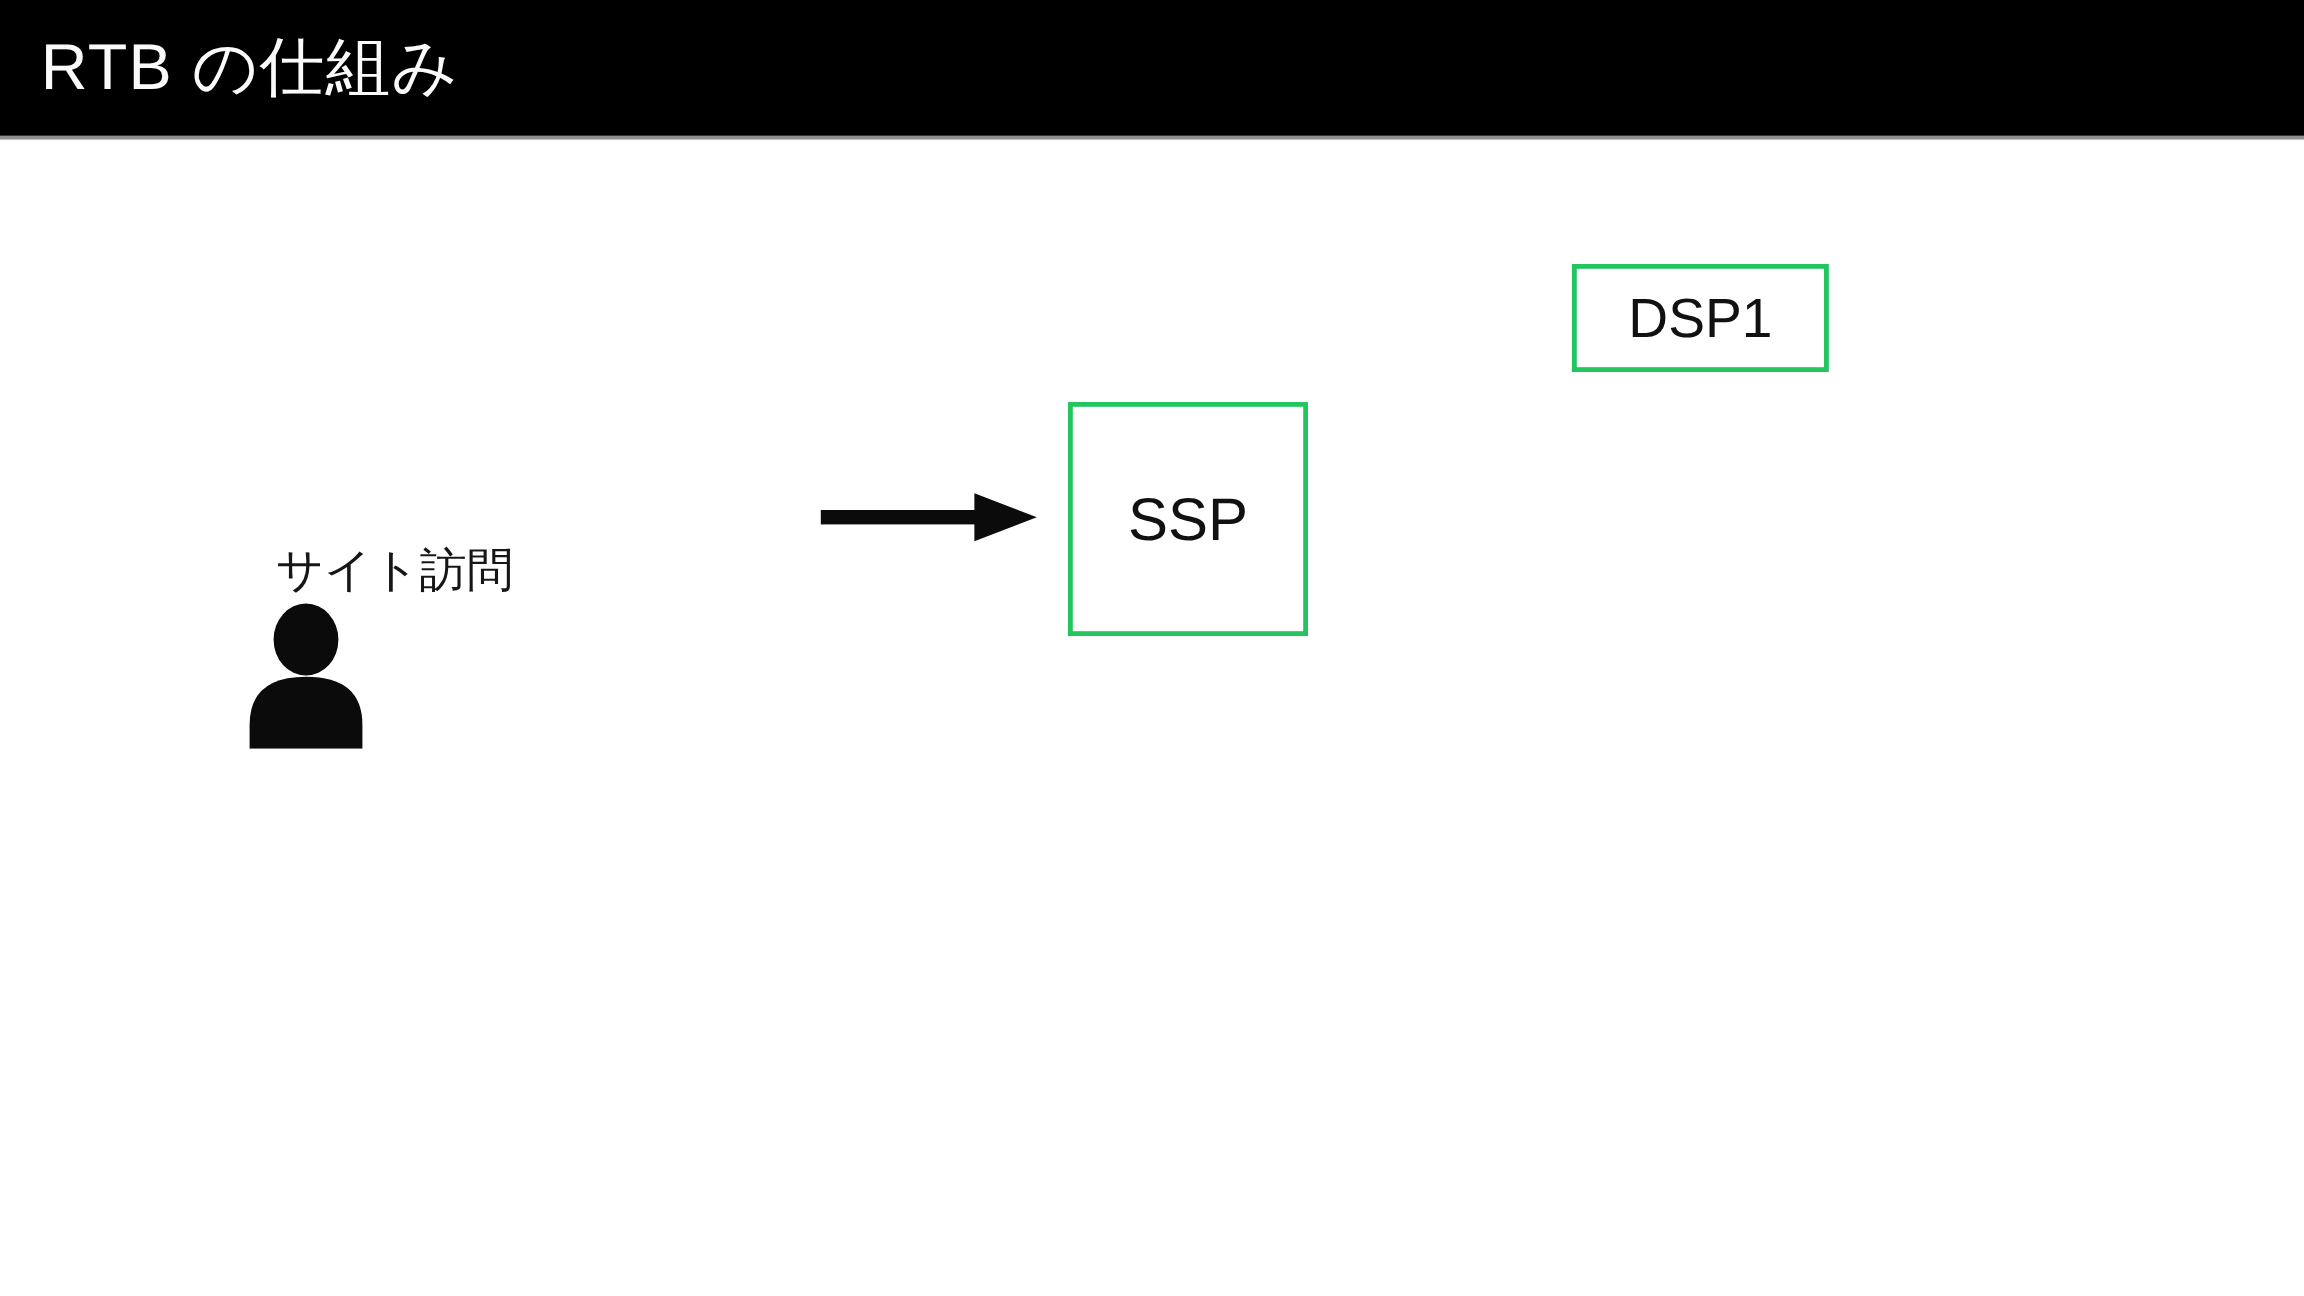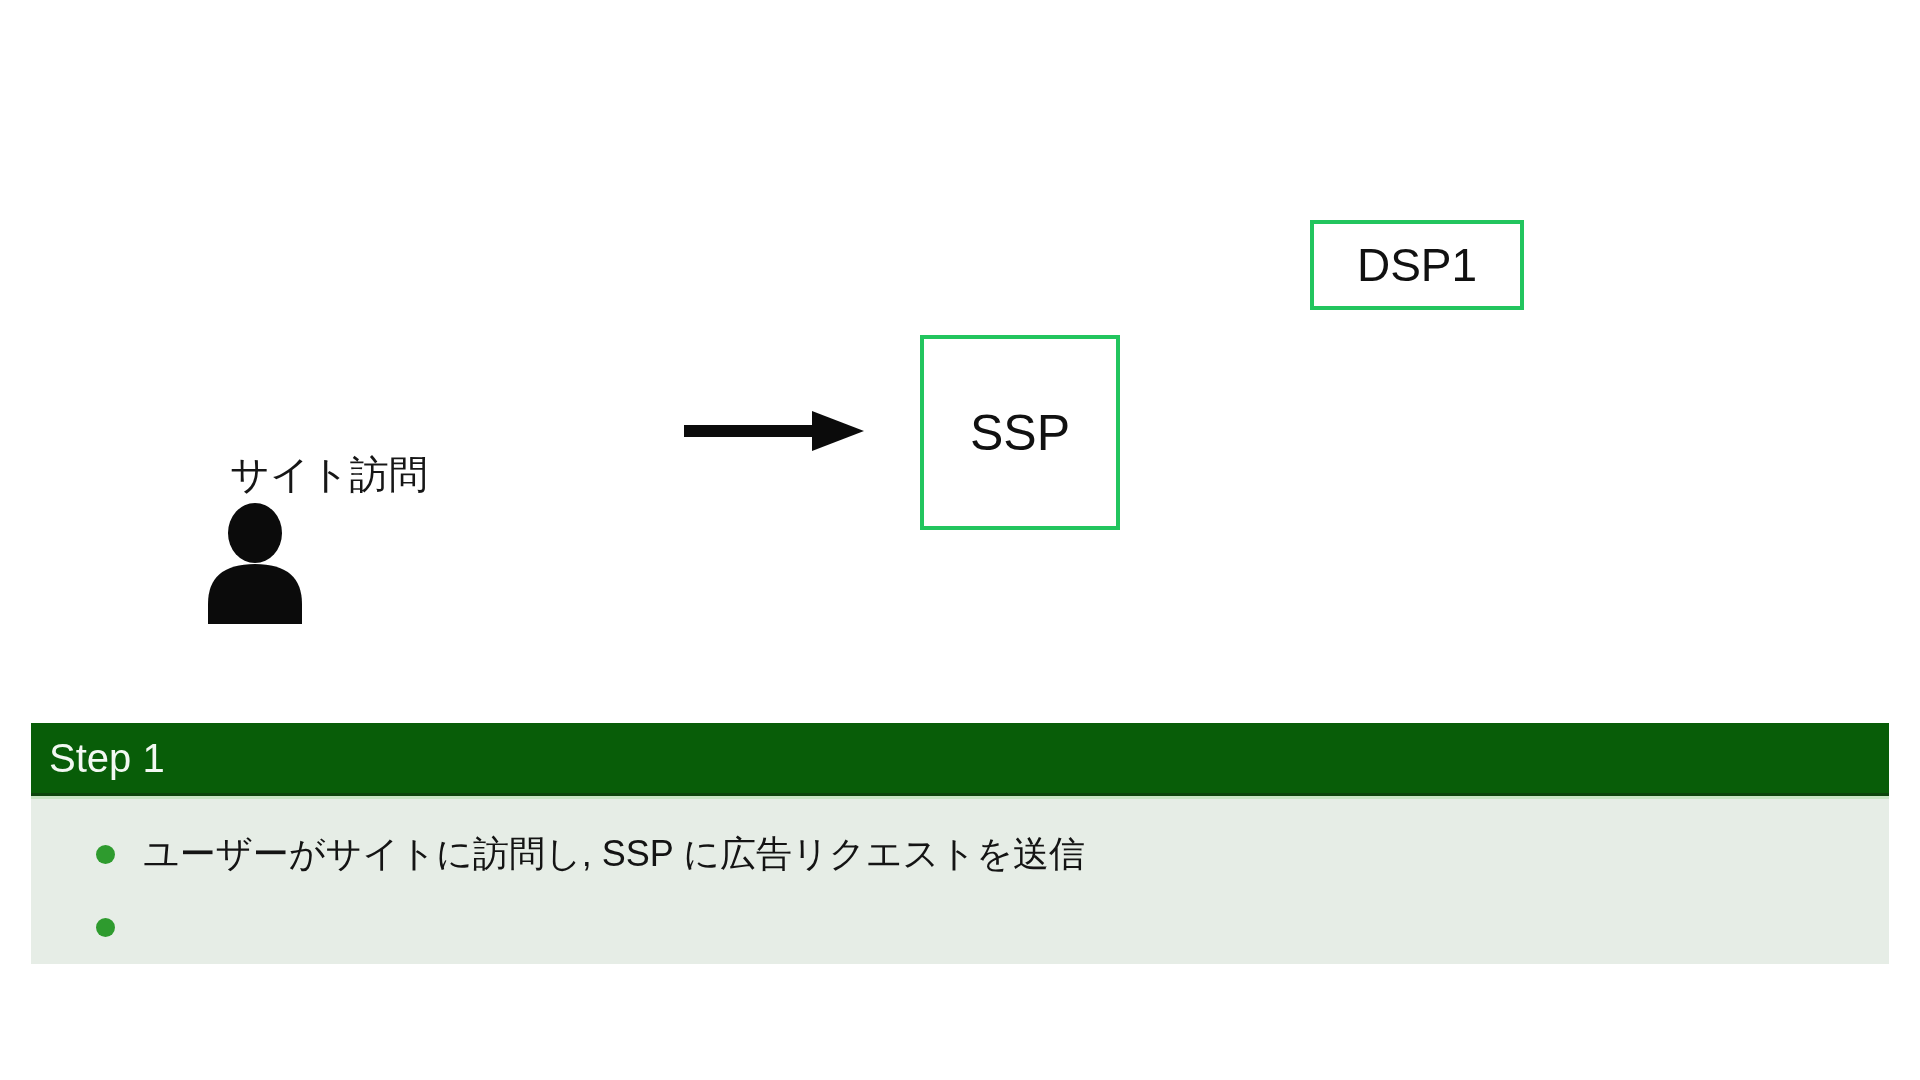--- a/index.html
+++ b/index.html
@@ -33,21 +33,21 @@
     font-size:40px; color:#111; white-space:nowrap;
   }
 
   .visit-label{position:absolute; left:230px; top:332px; width:146px;
     text-align:center; font-size:39px; color:#161616; white-space:nowrap;}
 
   .person{position:absolute; left:205px; top:384px;}
 
   .arrow{position:absolute; left:682px; top:293px;}
 
-  .ssp-box{left:920px; top:219px; width:192px; height:187px; font-size:50px;text-align:right;}
+  .ssp-box{left:890px; top:219px; width:192px; height:187px; font-size:50px;text-align:right;}
   .dsp-box{left:1310px; width:206px; height:82px; font-size:46px;}
   .dsp1{top:104px;} .dsp2{top:262px;} .dsp3{top:419px;}
 
   
   .step-block{position:absolute; left:31px; top:723px; width:1858px;}
   .step-header{
     height:70px; background:var(--step-header-bg,#085d08);
     border-bottom:3px solid #0d450d;
     display:flex; align-items:center;
   }
@@ -70,20 +70,23 @@
   .footer .date{position:absolute; left:1604px; top:6px;
     color:var(--footer-right,#31317a); white-space:nowrap;}
   .footer .page{position:absolute; left:1832px; top:6px;
     color:var(--footer-right,#31317a); white-space:nowrap;}
 </style>
 </head>
 <body>
 
 <div class="slide">
 
+  <header class="titlebar">
+    <div class="title">RTB の仕組み</div>
+  </header>
 
   <main class="diagram">
 
     <div class="visit-label">サイト訪問</div>
 
     <svg class="person" width="100" height="124" viewBox="0 0 100 124" aria-hidden="true">
       <ellipse cx="50" cy="33" rx="27" ry="30" fill="#0b0b0b"></ellipse>
       <path d="M3 124 L3 104 Q3 64 50 64 Q97 64 97 104 L97 124 Z" fill="#0b0b0b"></path>
     </svg>
 
@@ -96,30 +99,15 @@
     <div class="box ssp-box">
       <span>SSP</span>
     </div>
 
     <div class="box dsp-box dsp1">
       <span>DSP1</span>
     </div>
 
   </main>
 
-  <section class="step-block">
-    <div class="step-header">
-      <span class="step-title">Step 1</span>
-    </div>
-    <div class="step-body">
-      <div class="bullet-row b1">
-        <span class="bullet-dot"></span>
-        <span class="bullet-text">ユーザーがサイトに訪問し, SSP に広告リクエストを送信</span>
-      </div>
-      <div class="bullet-row b2">
-        <span class="bullet-dot"></span>
-        <span class="bullet-text"></span>
-      </div>
-    </div>
-  </section>
 
 
 </div>
 
 </body></html>

